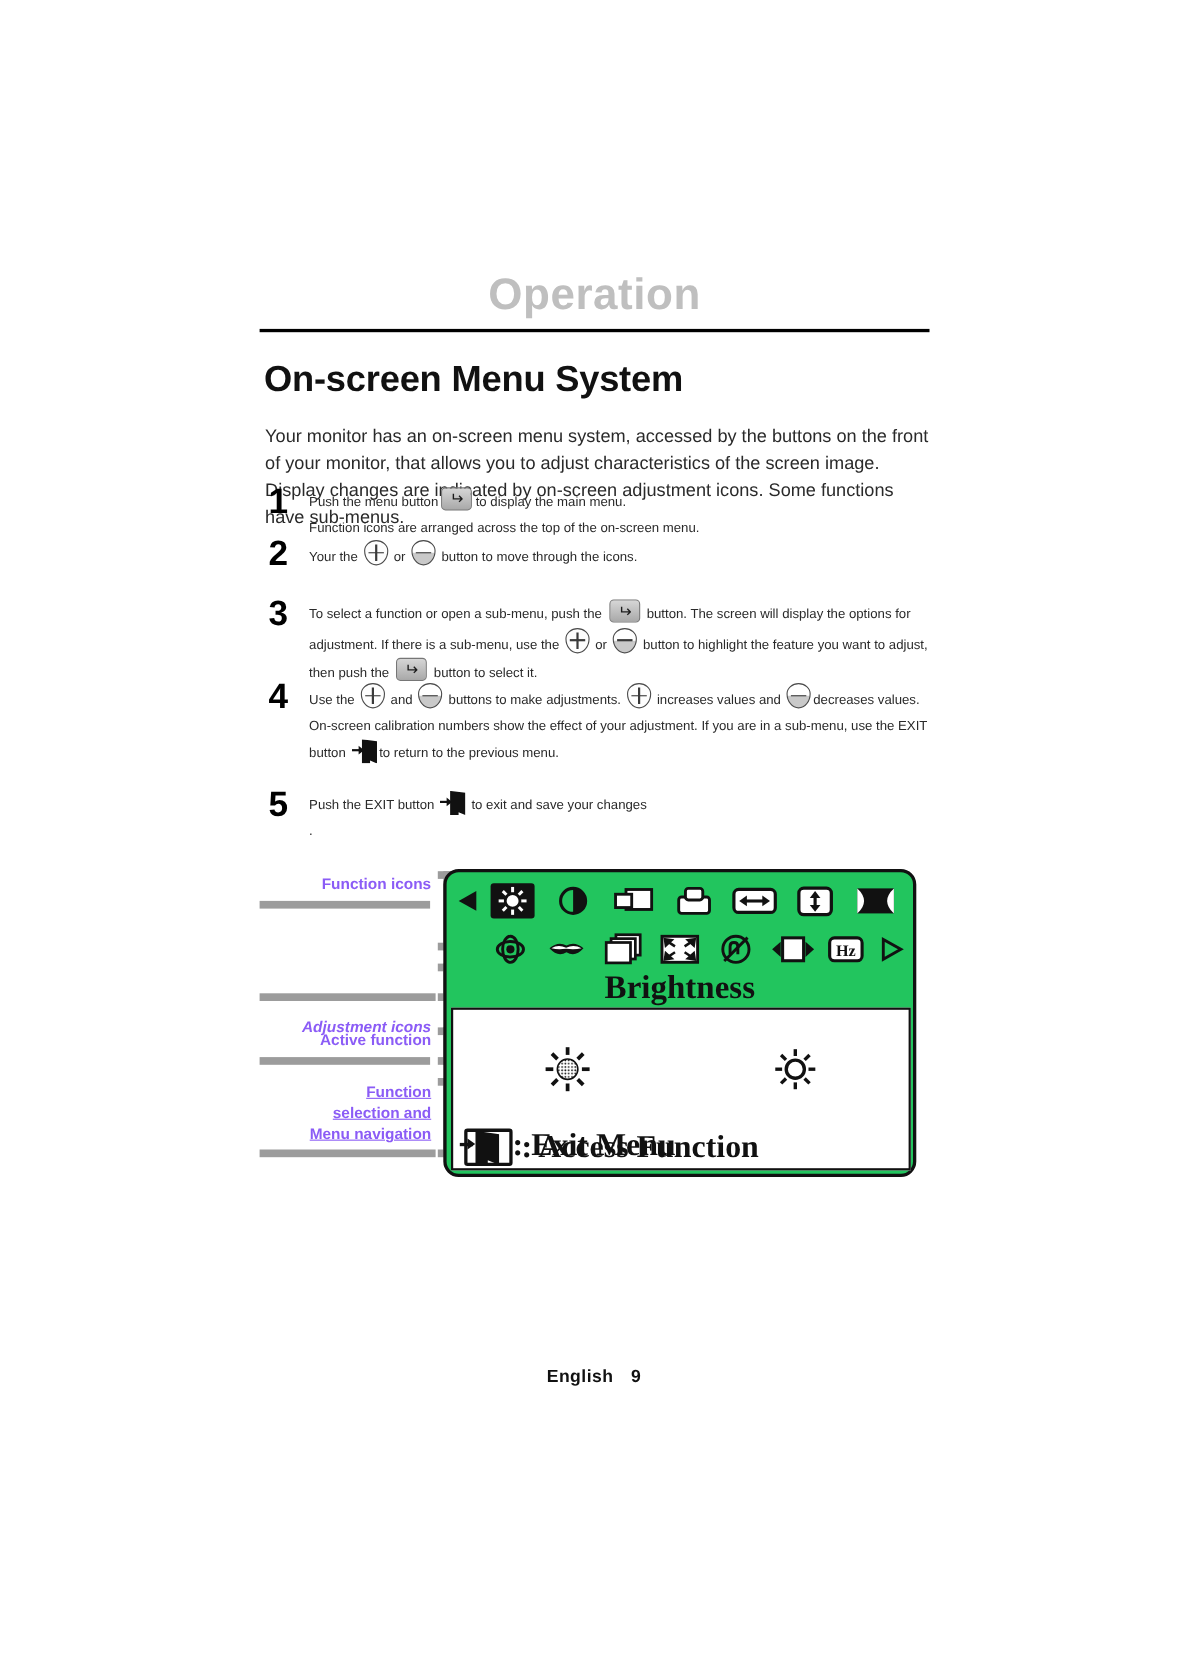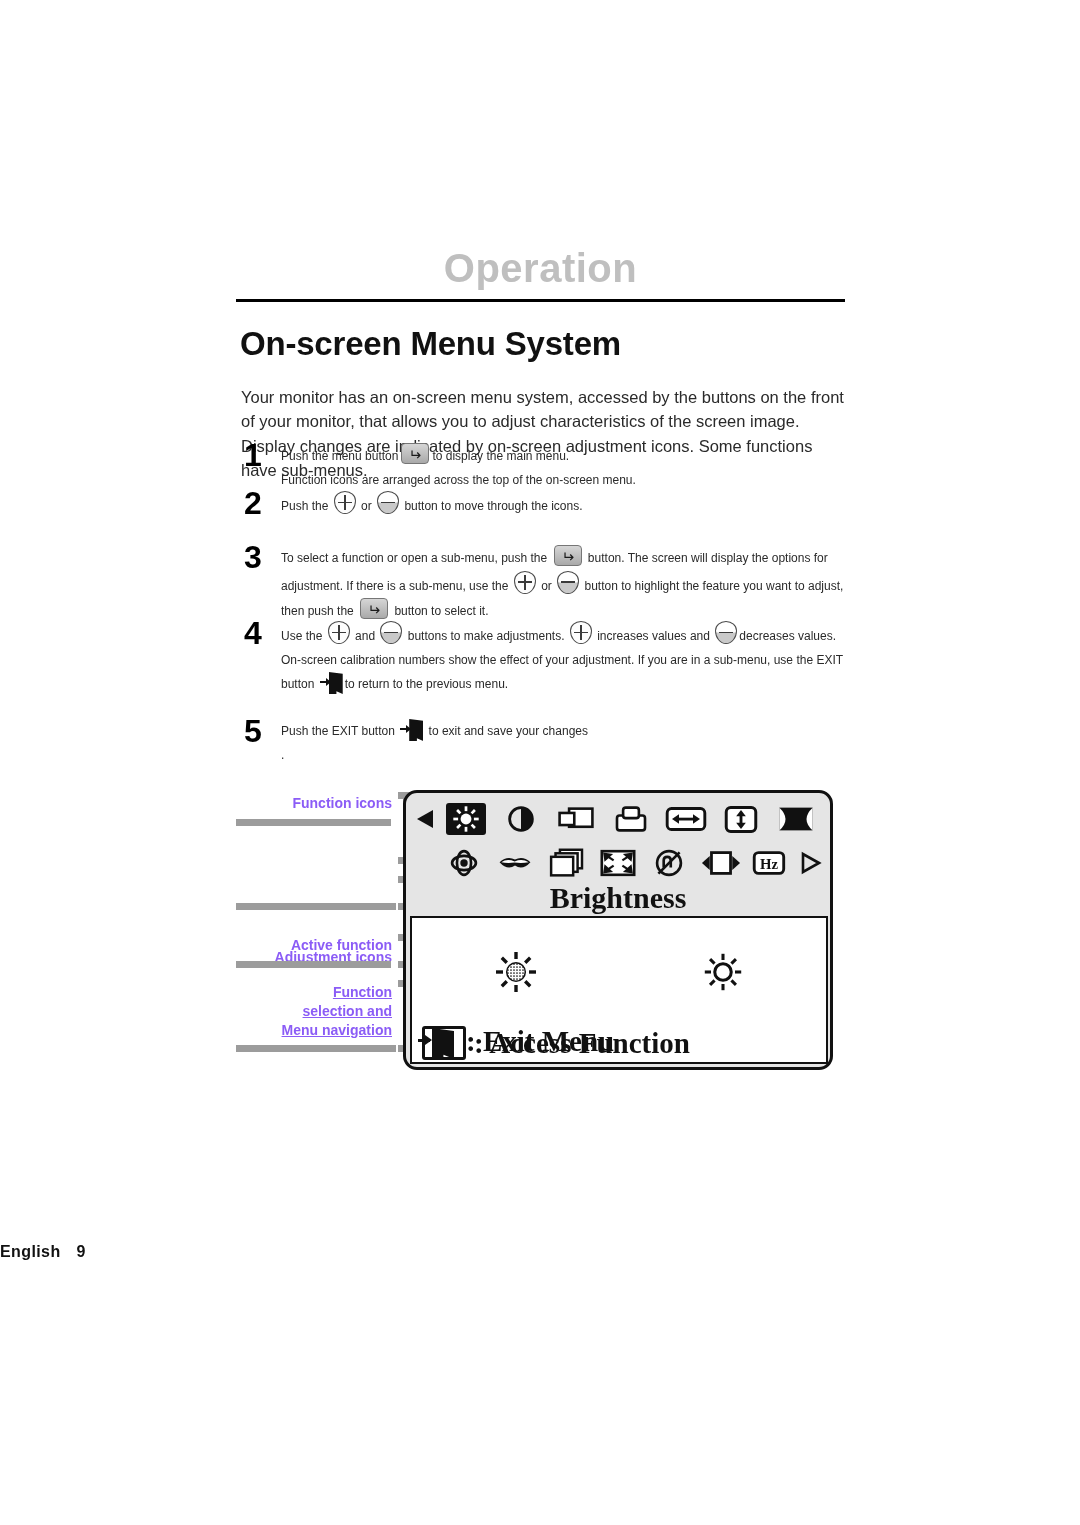--- a/index.html
+++ b/index.html
@@ -178,21 +178,21 @@
     right: 0;
     text-align: right;
     font-size: 14px;
     font-weight: bold;
     color: #8b5cf6;
     line-height: 19px;
     padding-right: 4px;
   }
   #callout-1 { top: 6px; }
   #callout-2 { top: 104px; margin-top: 44px; }
-  #callout-3 { top: 160px; }
+  #callout-3 { top: 136px; font-style: italic; }
   #callout-4 { top: 195px; text-decoration: underline; }
 
   
   .callout-bar {
     position: absolute;
     left: 0;
     height: 7px;
     background: #9c9c9c;
   }
   #bar-1 { top: 31px;  width: 155px; }
@@ -214,21 +214,21 @@
   #brk-4 { top: 192px; height: 72px; }
   .bracket { right: -14px; }
 
   
   #osd-panel {
     position: absolute;
     left: 403px;
     top: 790px;
     width: 430px;
     height: 280px;
-    background: #e5e5e5;
+    background: #22c55e;
     border: 3px solid #111;
     border-radius: 14px;
     box-sizing: border-box;
   }
 
   
   #icon-grid {
     position: absolute;
     left: 0; top: 4px;
     width: 100%;
@@ -365,21 +365,21 @@
     border-top: 5.5px solid transparent;
     border-bottom: 5.5px solid transparent;
   }
 
   
   #footer {
     position: absolute;
     left: 0;
     top: 1243px;
     width: 1080px;
-    text-align: left;
+    text-align: center;
     font-size: 16px;
     font-weight: bold;
     color: #111;
     letter-spacing: 0.4px;
   }
   #footer .pg { margin-left: 16px; }
 
   svg { display: block; overflow: visible; }
 </style>
 </head>
@@ -396,21 +396,21 @@
   <div class="step-num">1</div>
   <div class="step-body">
     <span>Push the menu button</span><span class="gl btn-menu"></span><span>to display the main menu.</span><br>
     <span>Function icons are arranged across the top of the on-screen menu.</span>
   </div>
 </div>
 
 <div class="step" id="step-2">
   <div class="step-num">2</div>
   <div class="step-body">
-    <span>Push the</span>
+    <span>Your the</span>
     <span class="gl btn-plus"></span>
     <span>or</span>
     <span class="gl btn-minus"></span>
     <span>button to move through the icons.</span><br>
   </div>
 </div>
 
 <div class="step" id="step-3">
   <div class="step-num">3</div>
   <div class="step-body">

